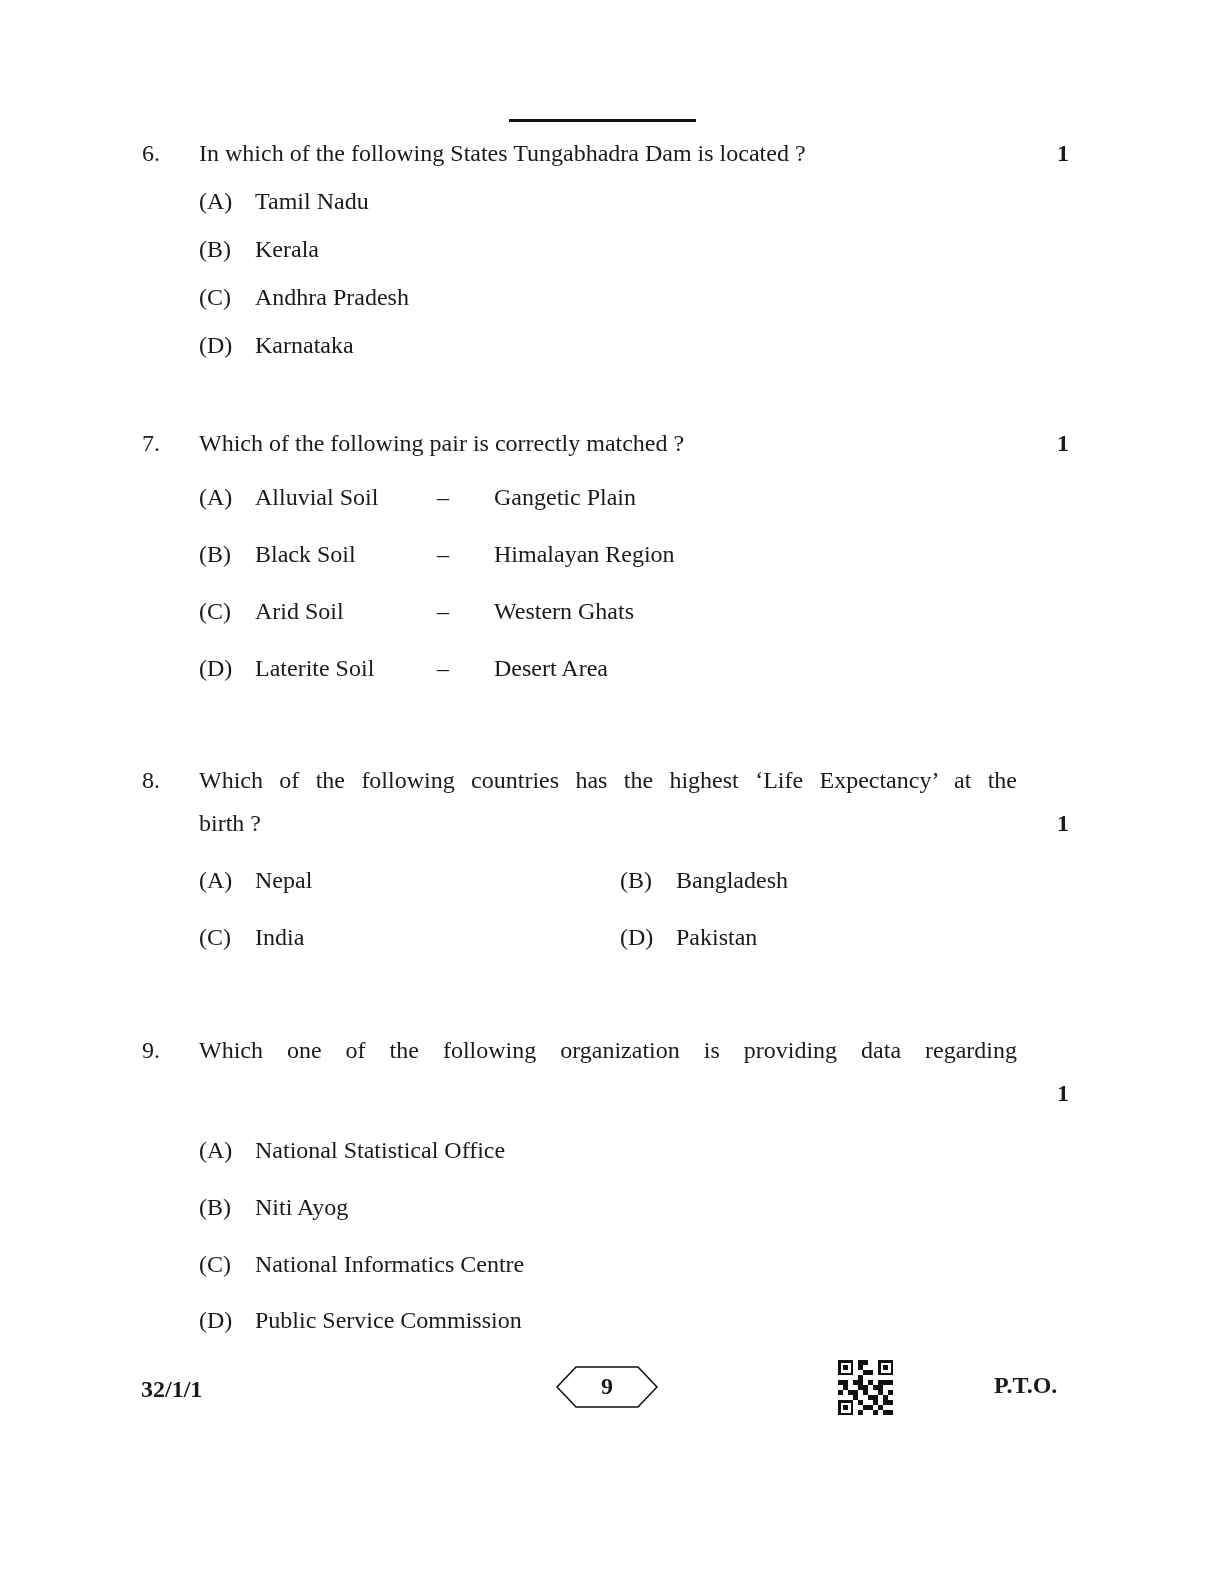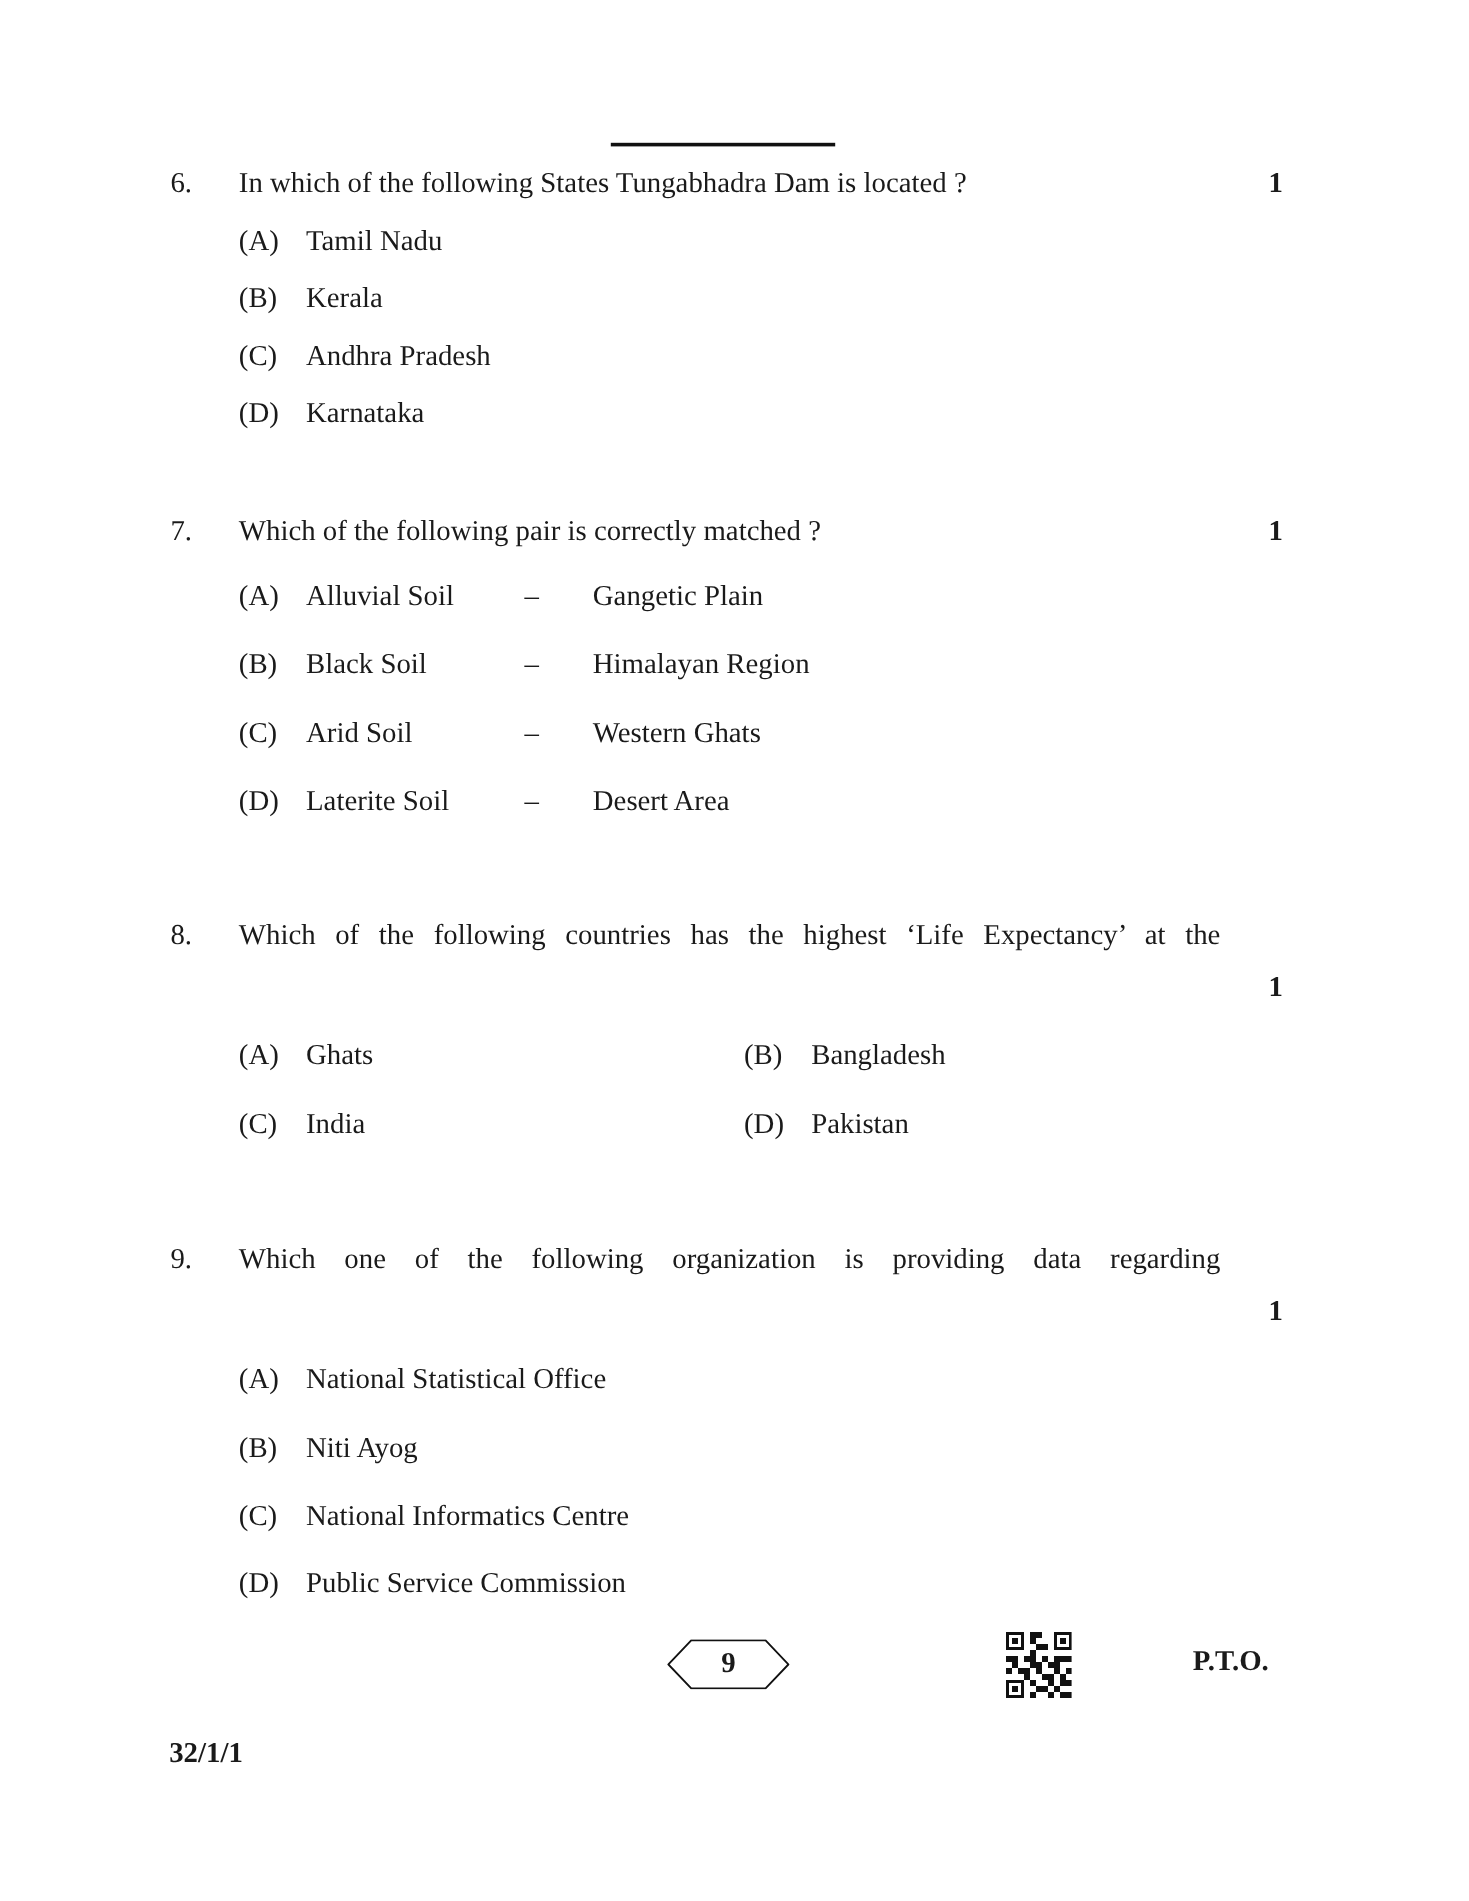--- a/index.html
+++ b/index.html
@@ -76,21 +76,21 @@
       left: 238px;
     }
     .pair .match {
       position: absolute;
       left: 295px;
       text-align: right;
     }
     .footer-code {
       position: absolute;
       left: 141px;
-      top: 1448px;
+      top: 1376px;
       font-size: 24px;
       font-weight: bold;
     }
     .page-badge {
       position: absolute;
       left: 556px;
       top: 1366px;
       width: 102px;
       height: 42px;
     }
@@ -179,26 +179,27 @@
     <span class="val">Laterite Soil</span>
     <span class="dash">–</span>
     <span class="match">Desert Area</span>
   </div>
 </div>
 
 <div class="question" style="top:767px;">
   <span class="q-num" style="top:0;">8.</span>
   <div class="q-text" style="top:-8px;">
     <span>Which of the following countries has the highest ‘Life Expectancy’ at the</span>
+    <span class="last-line">birth ?</span>
   </div>
   <span class="q-marks" style="top:43px;">1</span>
 
   <div class="opt" style="top:100px; left:57px;">
     <span class="letter">(A)</span>
-    <span class="val">Ghats</span>
+    <span class="val">Nepal</span>
   </div>
   <div class="opt" style="top:100px; left:478px;">
     <span class="letter">(B)</span>
     <span class="val">Bangladesh</span>
   </div>
   <div class="opt" style="top:157px; left:57px;">
     <span class="letter">(C)</span>
     <span class="val">India</span>
   </div>
   <div class="opt" style="top:157px; left:478px;">

